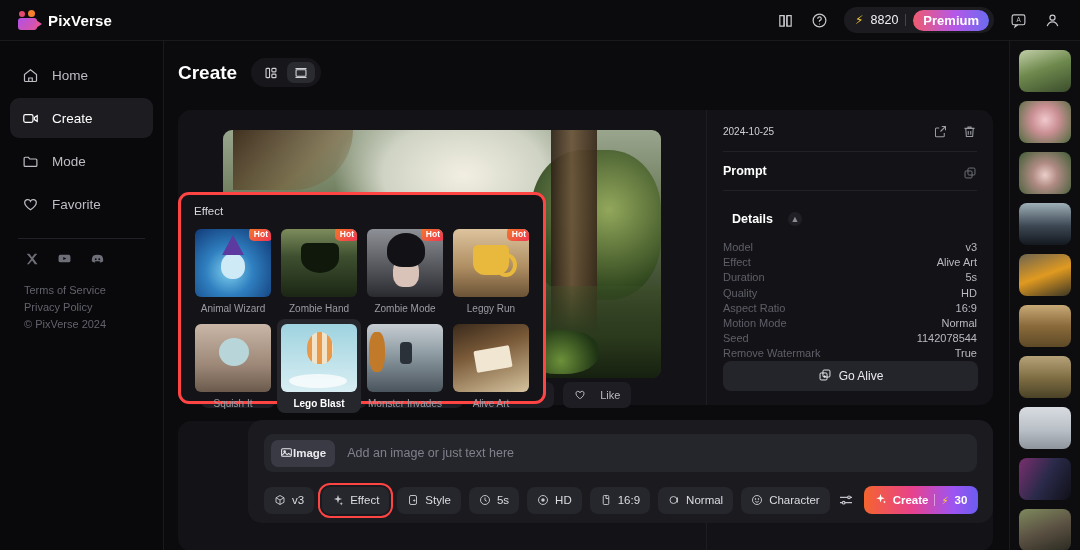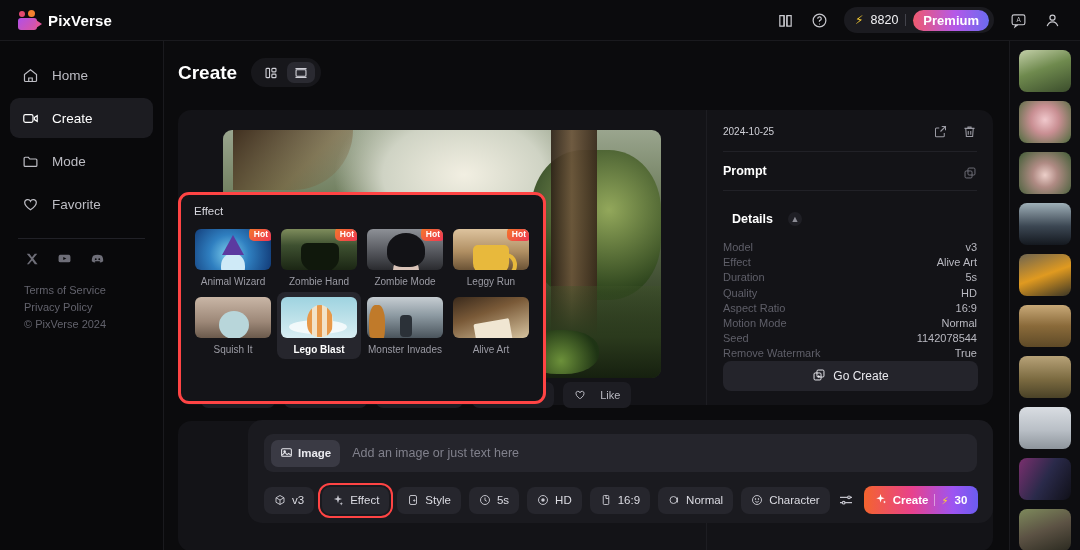--- a/index.html
+++ b/index.html
@@ -190,21 +190,21 @@
     z-index: 40; padding: 9px 10px 6px 10px;
   }
   .ep-title { font-size: 11.5px; color: #d6d6dd; margin: 1px 0 7px 3px; }
   .ep-grid { display: grid; grid-template-columns: repeat(4, 1fr); gap: 1px 2px; }
   .ep-cell {
     border-radius: 8px; padding: 5px 4px 4px 4px; cursor: pointer;
     display: flex; flex-direction: column; align-items: center;
   }
   .ep-cell.selected { background: #26262d; }
   .ep-thumb {
-    position: relative; width: 76px; height: 41px; border-radius: 6px; overflow: hidden;
+    position: relative; width: 76px; height: 68px; border-radius: 6px; overflow: hidden;
   }
   .hot {
     position: absolute; right: -2px; top: -2px; z-index: 3;
     font-size: 8.5px; font-weight: bold; color: #fff;
     background: linear-gradient(135deg, #f47a2a 0%, #ef3355 100%);
     border-radius: 5px; padding: 2px 5px;
   }
   .ep-label { font-size: 10px; color: #9b9ba4; margin-top: 6px; text-align: center;
               white-space: nowrap; }
   .ep-cell.selected .ep-label { color: #fff; font-weight: bold; }
@@ -250,21 +250,21 @@
   
   .composer {
     position: absolute; left: 248px; top: 420px; width: 745px; height: 103px;
     background: #1a1a1f; border-radius: 14px; padding: 14px 16px; z-index: 50;
   }
   .input-row {
     display: flex; align-items: center; gap: 12px;
     background: #25252c; border-radius: 9px; height: 38px; padding: 0 7px;
   }
   .img-btn {
-    display: flex; align-items: center; gap: 5px; background: #3a3a44;
+    display: flex; align-items: center; background: #3a3a44;
     border-radius: 7px; height: 27px; padding: 0 9px; font-size: 11.5px;
     color: #eaeaef; cursor: pointer; font-weight: bold;
   }
   .ph { font-size: 12.5px; color: #81818c; }
   .chips { display: flex; align-items: center; gap: 8px; margin-top: 14px; }
   .chip {
     display: flex; align-items: center; gap: 6px; background: #26262d;
     border-radius: 8px; height: 27px; padding: 0 10px;
     font-size: 11.5px; color: #dcdce3; cursor: pointer; white-space: nowrap;
   }
@@ -534,21 +534,21 @@
         </div>
 
         <div class="go-create">
           <span>
             <svg width="14" height="14" viewBox="0 0 24 24" fill="none" stroke="currentColor" stroke-width="1.7">
               <rect x="8.5" y="3.5" width="12" height="12" rx="2"></rect>
               <rect x="3.5" y="8.5" width="12" height="12" rx="2"></rect>
               <path d="M9.5 14.5h4M11.5 12.5v4"></path>
             </svg>
           </span>
-          <span>Go Create</span>
+          <span>Go Alive</span>
         </div>
       </div>
     </div>
 
     <div class="action-row">
       <div class="act">
         <svg width="12" height="12" viewBox="0 0 24 24" fill="none" stroke="currentColor" stroke-width="2">
             <path d="M20 12a8 8 0 1 1-2.3-5.6"></path>
             <path d="M20 3v5h-5"></path>
           </svg>

